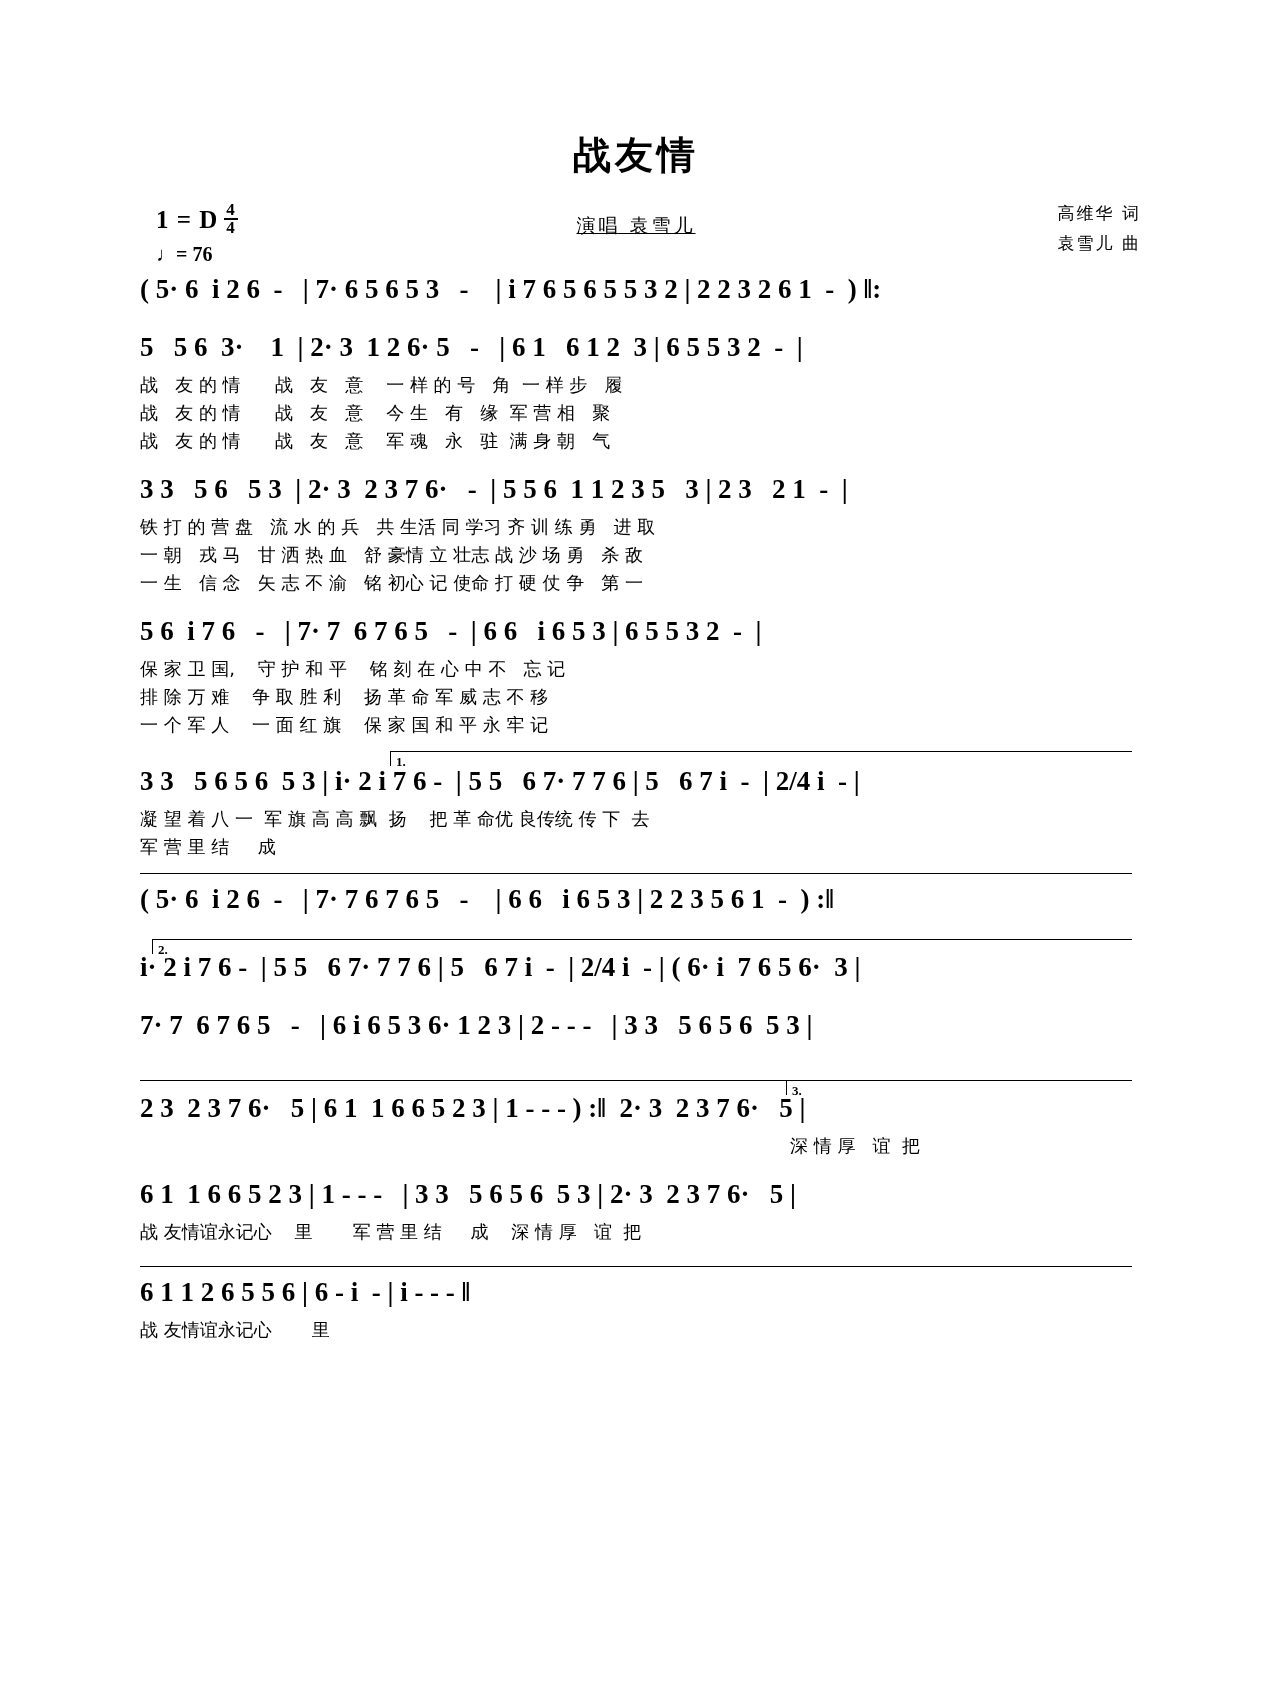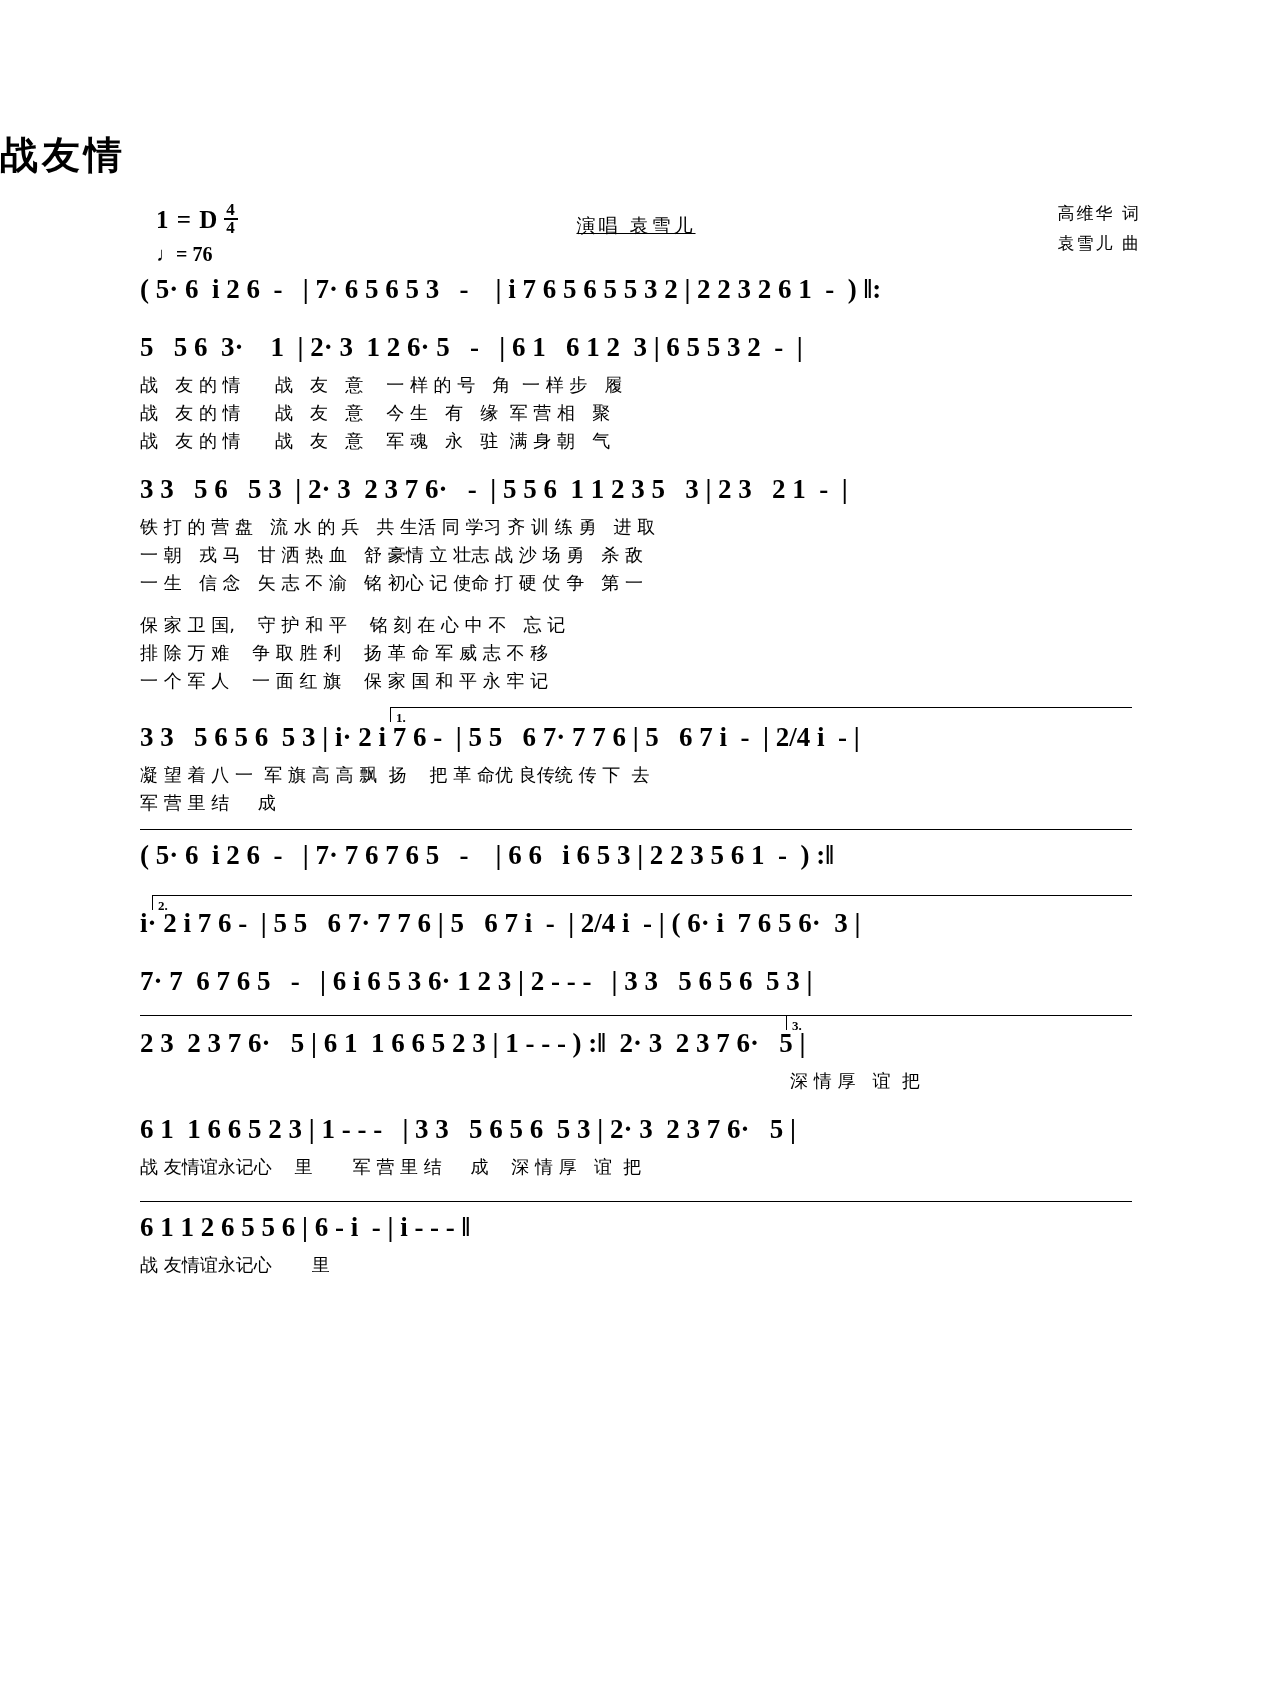--- a/index.html
+++ b/index.html
@@ -15,20 +15,21 @@
     position: relative;
     overflow: hidden;
   }
   .sheet {
     position: relative;
     width: 1272px;
     height: 1705px;
   }
   
   .title {
+    text-align: center;
     font-family: "DejaVu Sans", sans-serif;
     font-weight: bold;
     font-size: 38px;
     letter-spacing: 4px;
     margin-top: 130px;
   }
   .meta {
     position: relative;
     height: 70px;
     margin-top: 18px;
@@ -170,20 +171,21 @@
 
   <div class="system">
     <div class="notes">3 3   5 6   5 3  | 2· 3  2 3 7 6·   -  | 5 5 6  1 1 2 3 5   3 | 2 3   2 1  -  |</div>
     <div class="lyrics">铁 打 的 营 盘   流 水 的 兵   共 生活 同 学习 齐 训 练 勇   进 取</div>
     <div class="lyrics">一 朝   戎 马   甘 洒 热 血   舒 豪情 立 壮志 战 沙 场 勇   杀 敌</div>
     <div class="lyrics">一 生   信 念   矢 志 不 渝   铭 初心 记 使命 打 硬 仗 争   第 一</div>
   </div>
   <div class="sysgap"></div>
 
   <div class="system">
+    <div class="notes">5 6  i 7 6   -   | 7· 7  6 7 6 5   -  | 6 6   i 6 5 3 | 6 5 5 3 2  -  |</div>
     <div class="lyrics">保 家 卫 国,    守 护 和 平    铭 刻 在 心 中 不   忘 记</div>
     <div class="lyrics">排 除 万 难    争 取 胜 利    扬 革 命 军 威 志 不 移</div>
     <div class="lyrics">一 个 军 人    一 面 红 旗    保 家 国 和 平 永 牢 记</div>
   </div>
   <div class="sysgap"></div>
 
   <div class="system bigbar-wrap">
     <div class="ending" style="left:390px; right:140px; top:-10px;">
       <span>1.</span>
     </div>
@@ -210,21 +212,21 @@
   <div class="system">
     <div class="notes">7· 7  6 7 6 5   -   | 6 i 6 5 3 6· 1 2 3 | 2 - - -   | 3 3   5 6 5 6  5 3 |</div>
   </div>
   <div class="sysgap"></div>
 
   <div class="system bigbar-wrap">
     <div class="ending" style="left:786px; right:140px; top:-8px;">
       <span>3.</span>
     </div>
     <div class="longline" style="left:140px; width:648px; top:-8px;"></div>
-    <div class="notes" style="margin-top:4px;">2 3  2 3 7 6·   5 | 6 1  1 6 6 5 2 3 | 1 - - - ) :‖  2· 3  2 3 7 6·   5 |</div>
+    <div class="notes" style="margin-top:25px;">2 3  2 3 7 6·   5 | 6 1  1 6 6 5 2 3 | 1 - - - ) :‖  2· 3  2 3 7 6·   5 |</div>
     <div class="lyrics" style="padding-left:650px;">深 情 厚   谊  把</div>
   </div>
   <div class="sysgap"></div>
 
   <div class="system">
     <div class="notes">6 1  1 6 6 5 2 3 | 1 - - -   | 3 3   5 6 5 6  5 3 | 2· 3  2 3 7 6·   5 |</div>
     <div class="lyrics">战 友情谊永记心    里       军 营 里 结     成    深 情 厚   谊  把</div>
   </div>
   <div class="sysgap"></div>
 

